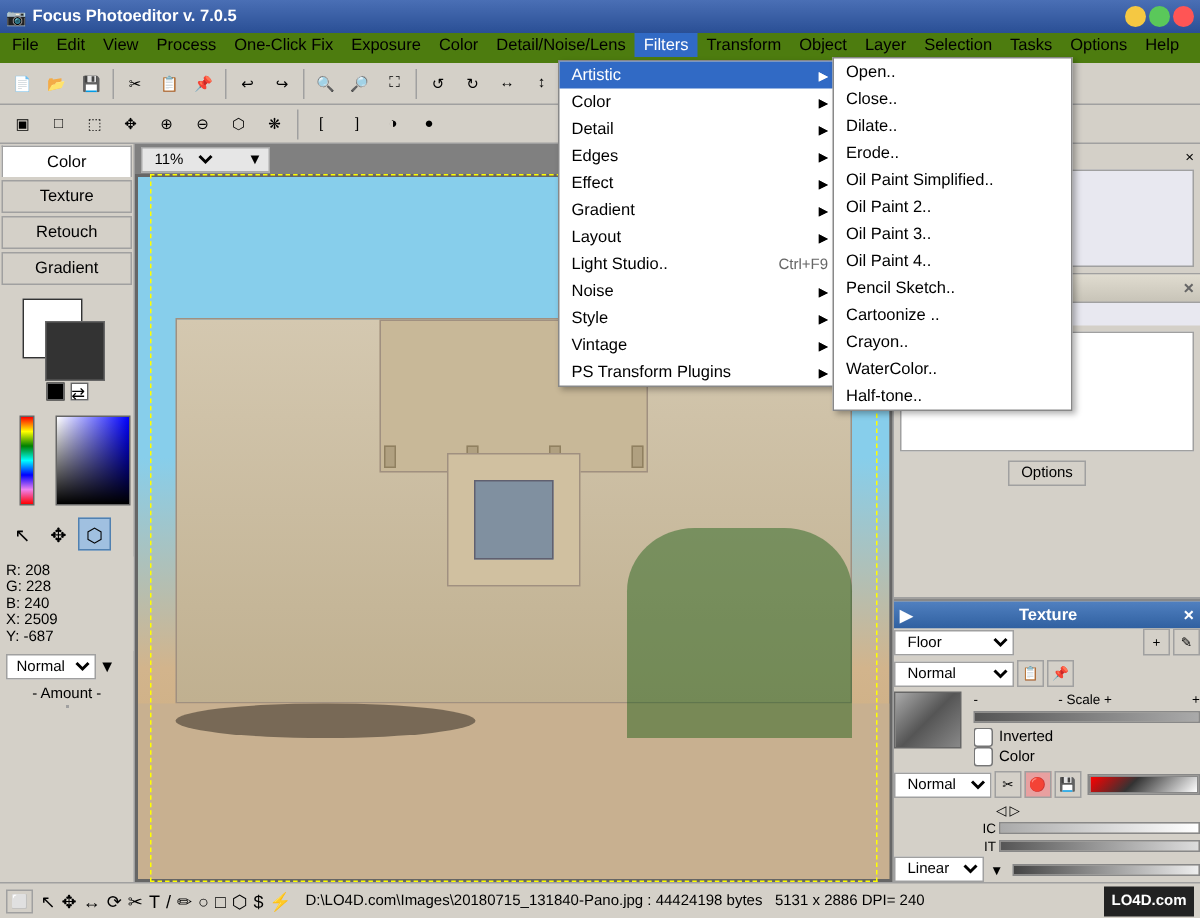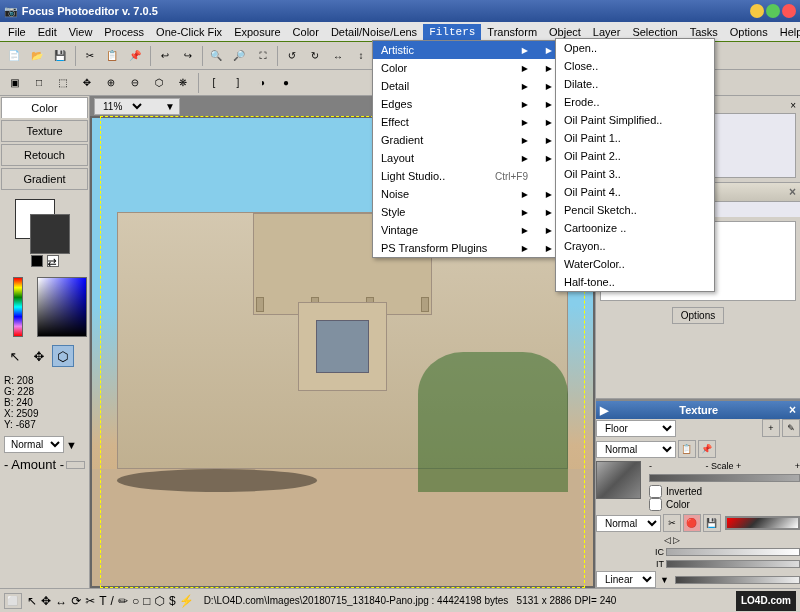--- a/index.html
+++ b/index.html
@@ -7,23 +7,23 @@
 
     
     .title-bar { height: 22px; background: linear-gradient(to bottom, #4a6fb5, #2a4f95); display: flex; align-items: center; justify-content: space-between; padding: 0 4px; color: white; font-size: 11px; font-weight: bold; }
     .title-bar-controls { display: flex; gap: 2px; }
     .title-btn { width: 14px; height: 14px; border-radius: 50%; border: none; cursor: pointer; }
     .title-btn.min { background: #f5c842; }
     .title-btn.max { background: #5ac85a; }
     .title-btn.close { background: #f55; }
 
     
-    .menu-bar { height: 20px; background: #e5e5e5; display: flex; align-items: center; padding: 0 2px; border-bottom: 1px solid #4d7c0f; position: relative; z-index: 100; }
+    .menu-bar { height: 20px; background: #4d7c0f; display: flex; align-items: center; padding: 0 2px; border-bottom: 4px solid #4d7c0f; position: relative; z-index: 100; }
     .menu-item { padding: 2px 6px; cursor: pointer; white-space: nowrap; font-size: 11px; }
-    .menu-item:hover, .menu-item.active { background: #316ac5; color: white; font-family: Liberation Mono, monospace; }
+    .menu-item:hover, .menu-item.active { background: #316ac5; color: white; }
 
     
     .toolbar { height: 28px; background: #d4d0c8; display: flex; align-items: center; padding: 2px 4px; gap: 1px; border-bottom: 1px solid #a0a0a0; }
     .tb-btn { width: 22px; height: 22px; background: #d4d0c8; border: 1px solid transparent; cursor: pointer; display: flex; align-items: center; justify-content: center; font-size: 10px; }
     .tb-sep { width: 1px; height: 20px; background: #a0a0a0; margin: 0 2px; }
 
     
     .toolbar2 { height: 26px; background: #d4d0c8; display: flex; align-items: center; padding: 2px 4px; gap: 2px; border-bottom: 1px solid #a0a0a0; }
 
     
@@ -72,22 +72,22 @@
     
     .status-bar { height: 24px; background: #d4d0c8; border-top: 1px solid #a0a0a0; display: flex; align-items: center; padding: 0 4px; font-size: 10px; gap: 8px; }
     .status-file { flex: 1; overflow: hidden; text-overflow: ellipsis; white-space: nowrap; }
 
     
     .left-info { padding: 4px; font-size: 10px; background: #d4d0c8; }
 
     
     .mode-row { display: flex; align-items: center; gap: 2px; padding: 2px 4px; }
     .mode-dropdown { padding: 1px 2px; border: 1px solid #a0a0a0; background: white; font-size: 10px; width: 60px; }
-    .amount-row { display: flex; align-items: center; gap: 2px; padding: 2px 4px; font-size: 13px; }
-    .menu-entry { padding: 3px 28px 3px 8px; cursor: pointer; white-space: nowrap; position: relative; display: flex; justify-content: space-between; align-items: center; }
+    .amount-row { display: flex; align-items: center; gap: 2px; padding: 2px 4px; font-size: 10px; flex-direction: column; }
+    .menu-entry { padding: 3px 4px 3px 8px; cursor: pointer; white-space: nowrap; position: relative; display: flex; justify-content: space-between; align-items: center; }
     .menu-entry .submenu-arrow { font-size: 8px; }
     .menu-entry.has-submenu::after { content: '▶'; position: absolute; right: 4px; font-size: 8px; }
 
     
     .filters-menu { position: absolute; top: 40px; left: 372px; background: white; border: 1px solid #888; box-shadow: 2px 2px 4px rgba(0,0,0,0.3); z-index: 1000; width: 185px; }
     .artistic-submenu { position: absolute; top: 38px; left: 555px; background: white; border: 1px solid #888; box-shadow: 2px 2px 4px rgba(0,0,0,0.3); z-index: 1001; width: 160px; }
 
     .menu-entry.active-item { background: #316ac5; color: white; }
 
     
@@ -450,21 +450,20 @@
     <span class="submenu-arrow">▶</span>
   </div>
 </div>
 
 <div class="artistic-submenu">
   <div class="menu-entry">Open..</div>
   <div class="menu-entry">Close..</div>
   <div class="menu-entry">Dilate..</div>
   <div class="menu-entry">Erode..</div>
   <div class="menu-entry">Oil Paint Simplified..</div>
-  <div class="menu-entry">Oil Paint 1..</div>
   <div class="menu-entry">Oil Paint 2..</div>
   <div class="menu-entry">Oil Paint 3..</div>
   <div class="menu-entry">Oil Paint 4..</div>
   <div class="menu-entry">Pencil Sketch..</div>
   <div class="menu-entry">Cartoonize ..</div>
   <div class="menu-entry">Crayon..</div>
   <div class="menu-entry">WaterColor..</div>
   <div class="menu-entry">Half-tone..</div>
 </div>
 

